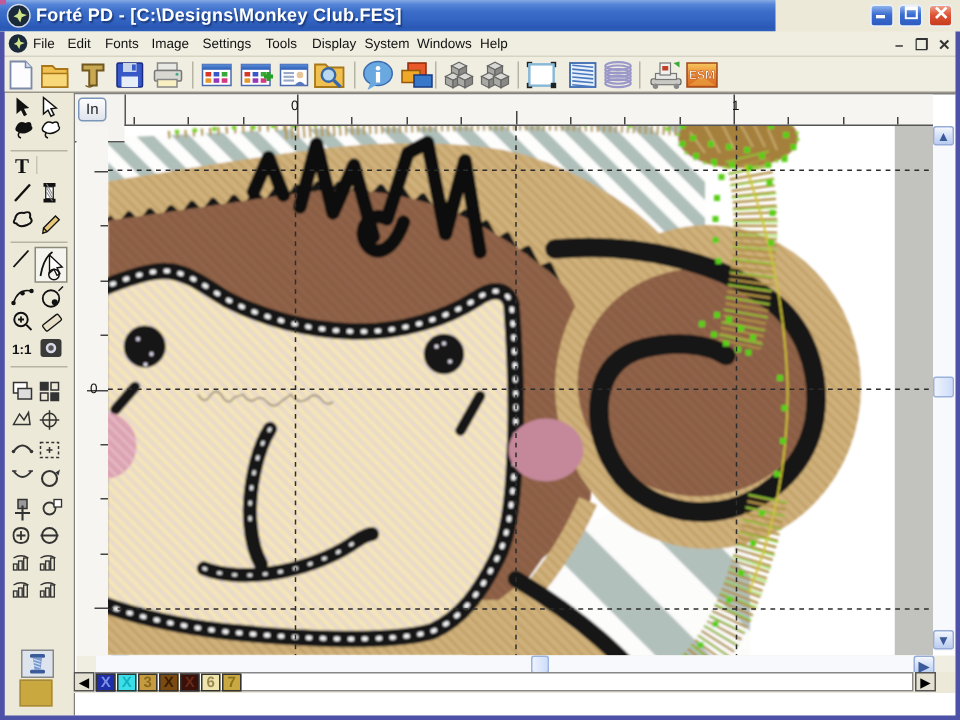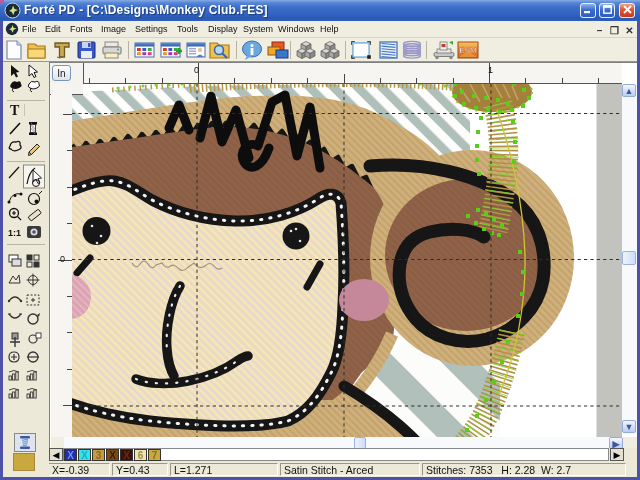--- a/index.html
+++ b/index.html
@@ -1,20 +1,20 @@
 <!DOCTYPE html>
 <html><head>
 <meta charset="utf-8">
 <style>
 html,body{margin:0;padding:0;width:640px;height:480px;overflow:hidden;background:#ece9d8;font-family:"Liberation Sans",sans-serif;}
 *{box-sizing:border-box;}
 #win{position:absolute;left:0;top:0;width:640px;height:480px;}
 .abs{position:absolute;}
 
-#titlebar{left:0;top:0;width:640px;height:21px;background:linear-gradient(180deg,#86abe4 0%,#5585d8 14%,#3a6cc8 38%,#3465c4 62%,#2a59b4 88%,#2f5fbe 100%);}
+#titlebar{left:0;top:0;width:517px;height:21px;background:linear-gradient(180deg,#86abe4 0%,#5585d8 14%,#3a6cc8 38%,#3465c4 62%,#2a59b4 88%,#2f5fbe 100%);}
 #titlebar .txt{position:absolute;left:24px;top:3px;color:#fff;font-size:12px;font-weight:bold;letter-spacing:.2px;text-shadow:1px 1px 1px #1a3a7a;white-space:nowrap;}
 .tbtn{position:absolute;top:3px;width:16px;height:15px;border-radius:3px;border:1px solid #e8f0fc;font-size:10px;color:#fff;text-align:center;line-height:13px;}
 #btnmin{left:580px;background:linear-gradient(180deg,#8fb3ec,#3b6cd0 45%,#2e5cc0);}
 #btnmax{left:599px;background:linear-gradient(180deg,#8fb3ec,#3b6cd0 45%,#2e5cc0);}
 #btncls{left:619px;background:linear-gradient(180deg,#f0a088,#dd5536 45%,#c83a1c);}
 #magenta{left:0;top:0;width:4px;height:3px;background:#c05a9a;}
 
 #menubar{left:0;top:21px;width:640px;height:17px;background:#f0ede1;border-bottom:1px solid #d8d4c4;}
 #menubar .mi{position:absolute;top:3px;font-size:9px;color:#111;}
 .mdib{position:absolute;top:4px;width:11px;height:11px;color:#333;font-size:10px;line-height:11px;text-align:center;font-weight:bold;}
@@ -490,27 +490,20 @@
       <div class="sw" style="left:28px;background:#c49b3e;color:#8a6a20">3</div>
       <div class="sw" style="left:42px;background:#7a4a10;color:#3a2000">X</div>
       <div class="sw" style="left:56px;background:#3a1008;color:#6a2a1a">X</div>
       <div class="sw" style="left:70px;background:#efe3ae;color:#9a8a50">6</div>
       <div class="sw" style="left:84px;background:#c9a93f;color:#8a7020">7</div>
     </div>
     <div class="palarr" style="left:561px">▶</div>
   </div>
 
   <div id="statleft" class="abs"></div>
-  <div id="status" class="abs">
-    <div class="sp" style="left:2px;width:62px">X=-0.39</div>
-    <div class="sp" style="left:66px;width:56px">Y=0.43</div>
-    <div class="sp" style="left:124px;width:108px">L=1.271</div>
-    <div class="sp" style="left:234px;width:140px">Satin Stitch - Arced</div>
-    <div class="sp" style="left:376px;width:204px">Stitches: 7353&nbsp;&nbsp;&nbsp;H: 2.28&nbsp; W: 2.7</div>
-  </div>
 
   <div id="lpanel" class="abs">
     <div id="licons">
         <svg width="46" height="415" viewBox="0 0 46 415" style="position:absolute;left:0;top:0">
 <path d="M8 3 L8 14 L11 11.5 L13 15.5 L15 14.5 L13 10.5 L16.5 10 Z" fill="#111"></path>
 <path d="M26 3 L26 14 L29 11.5 L31 15.5 L33 14.5 L31 10.5 L34.5 10 Z" fill="#fff" stroke="#111" stroke-width="1"></path>
 <path d="M8 22 q 2 -4 6 -2 q 4 -2 4 2 q 2 2 -2 4 q -4 2 -7 0 q -3 -1 -1 -4 Z" fill="#111"></path>
           <path d="M10 26 q -2 3 1 4" stroke="#111" fill="none"></path>
 <path d="M26 22 q 2 -4 6 -2 q 4 -2 4 2 q 2 2 -2 4 q -4 2 -7 0 q -3 -1 -1 -4 Z" fill="#fff" stroke="#111" stroke-width="1"></path>
           <path d="M28 26 q -2 3 1 4" stroke="#111" fill="none"></path>

